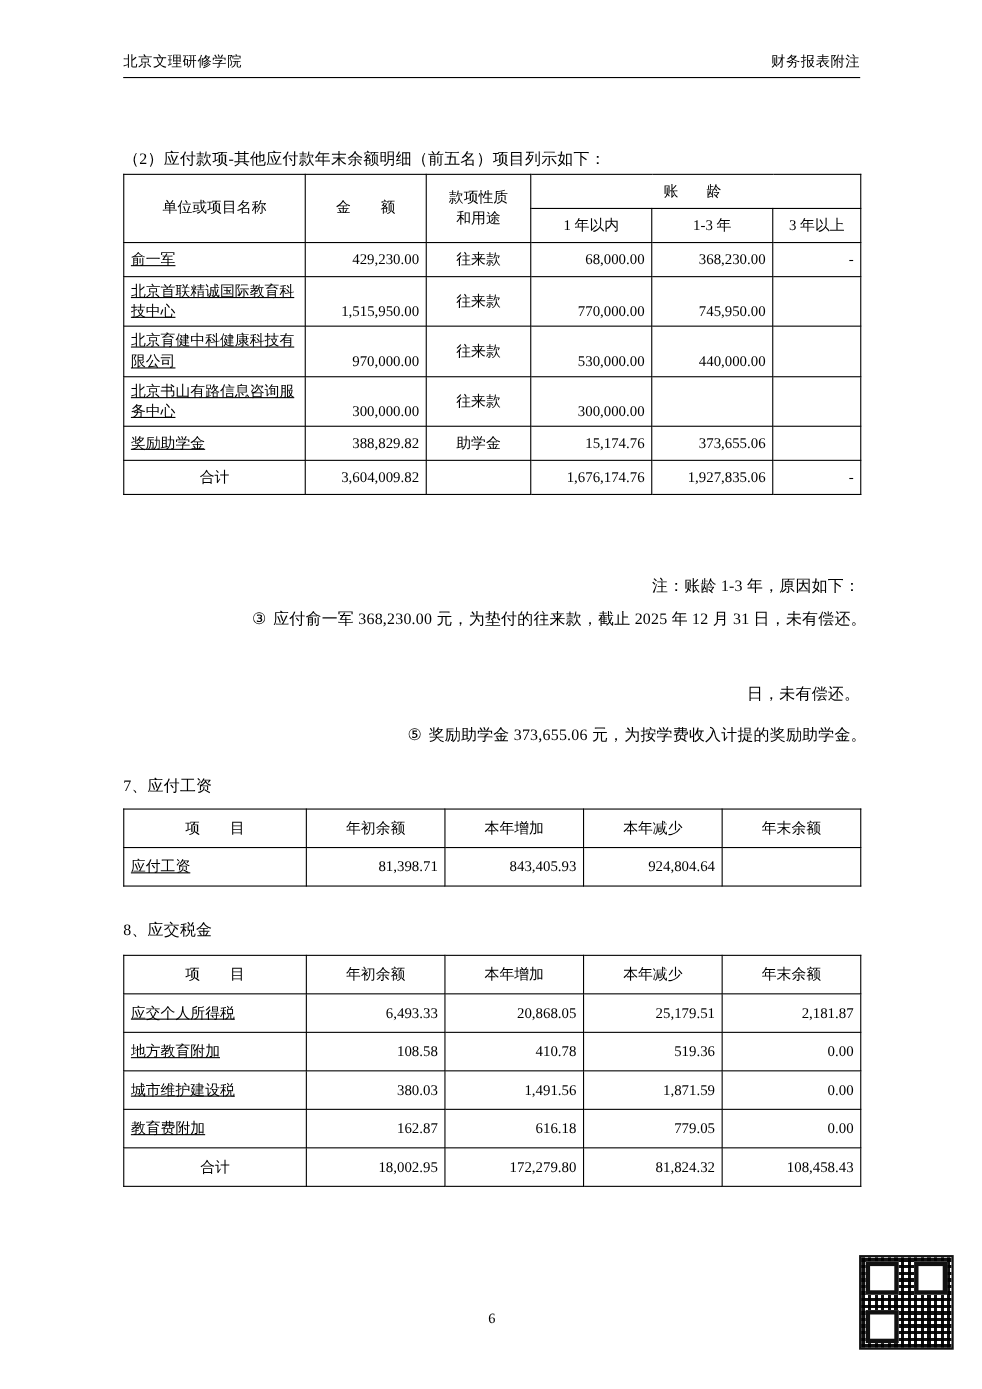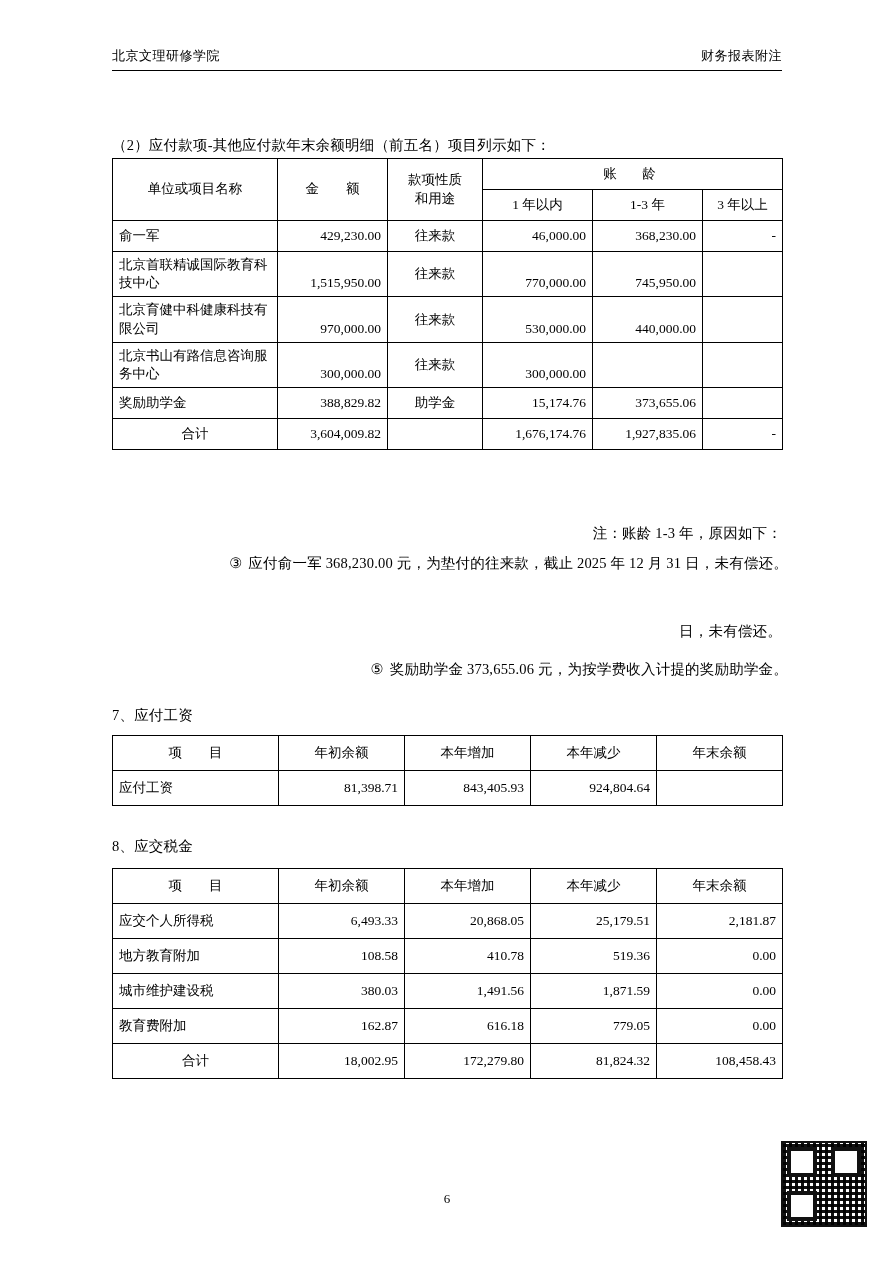--- a/index.html
+++ b/index.html
@@ -59,21 +59,21 @@
     table-layout: fixed;
   }
   table.doc-table td {
     border: 1px solid #000;
     padding: 4px 6px;
     vertical-align: middle;
     line-height: 1.35;
   }
   .c { text-align: center; }
   .r { text-align: right; }
-  .l { text-align: left; }
+  .l { text-align: left; text-decoration: underline; }
 
   
   #table-payables { left: 0; top: 158px; width: 670px; }
   #table-payables td { height: 22px; }
   .t1-head td { text-align: center; }
   .wide-sp { letter-spacing: 6px; margin-top: 47px; }
 
   
   #table-salary { left: 0; top: 735px; width: 670px; }
   #table-salary td { height: 26px; }
@@ -167,21 +167,21 @@
         <tr class="t1-head">
           <td class="c">1 年以内</td>
           <td class="c">1-3 年</td>
           <td class="c">3 年以上</td>
         </tr>
 
         <tr>
           <td class="l">俞一军</td>
           <td class="r">429,230.00</td>
           <td class="c">往来款</td>
-          <td class="r">46,000.00</td>
+          <td class="r">68,000.00</td>
           <td class="r">368,230.00</td>
           <td class="r">-</td>
         </tr>
         <tr>
           <td class="l">北京首联精诚国际教育科技中心</td>
           <td class="r" style="vertical-align:bottom;">1,515,950.00</td>
           <td class="c">往来款</td>
           <td class="r" style="vertical-align:bottom;">770,000.00</td>
           <td class="r" style="vertical-align:bottom;">745,950.00</td>
           <td class="r"></td>

